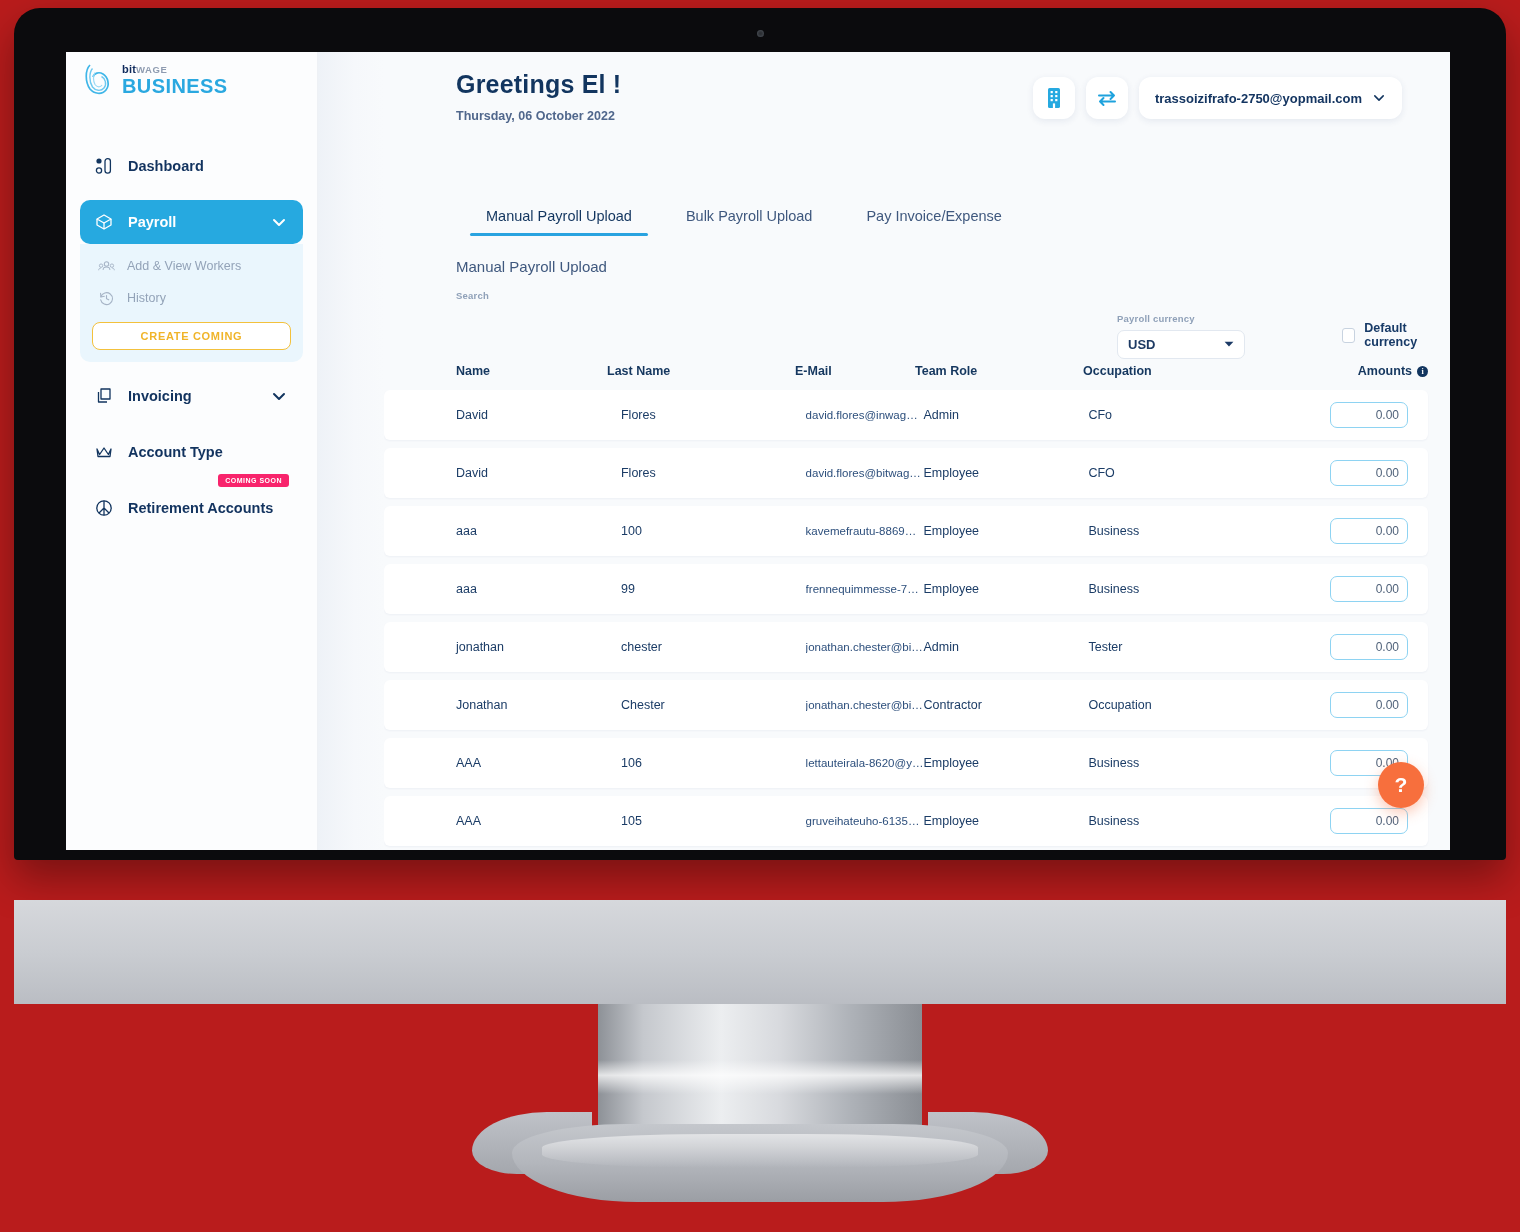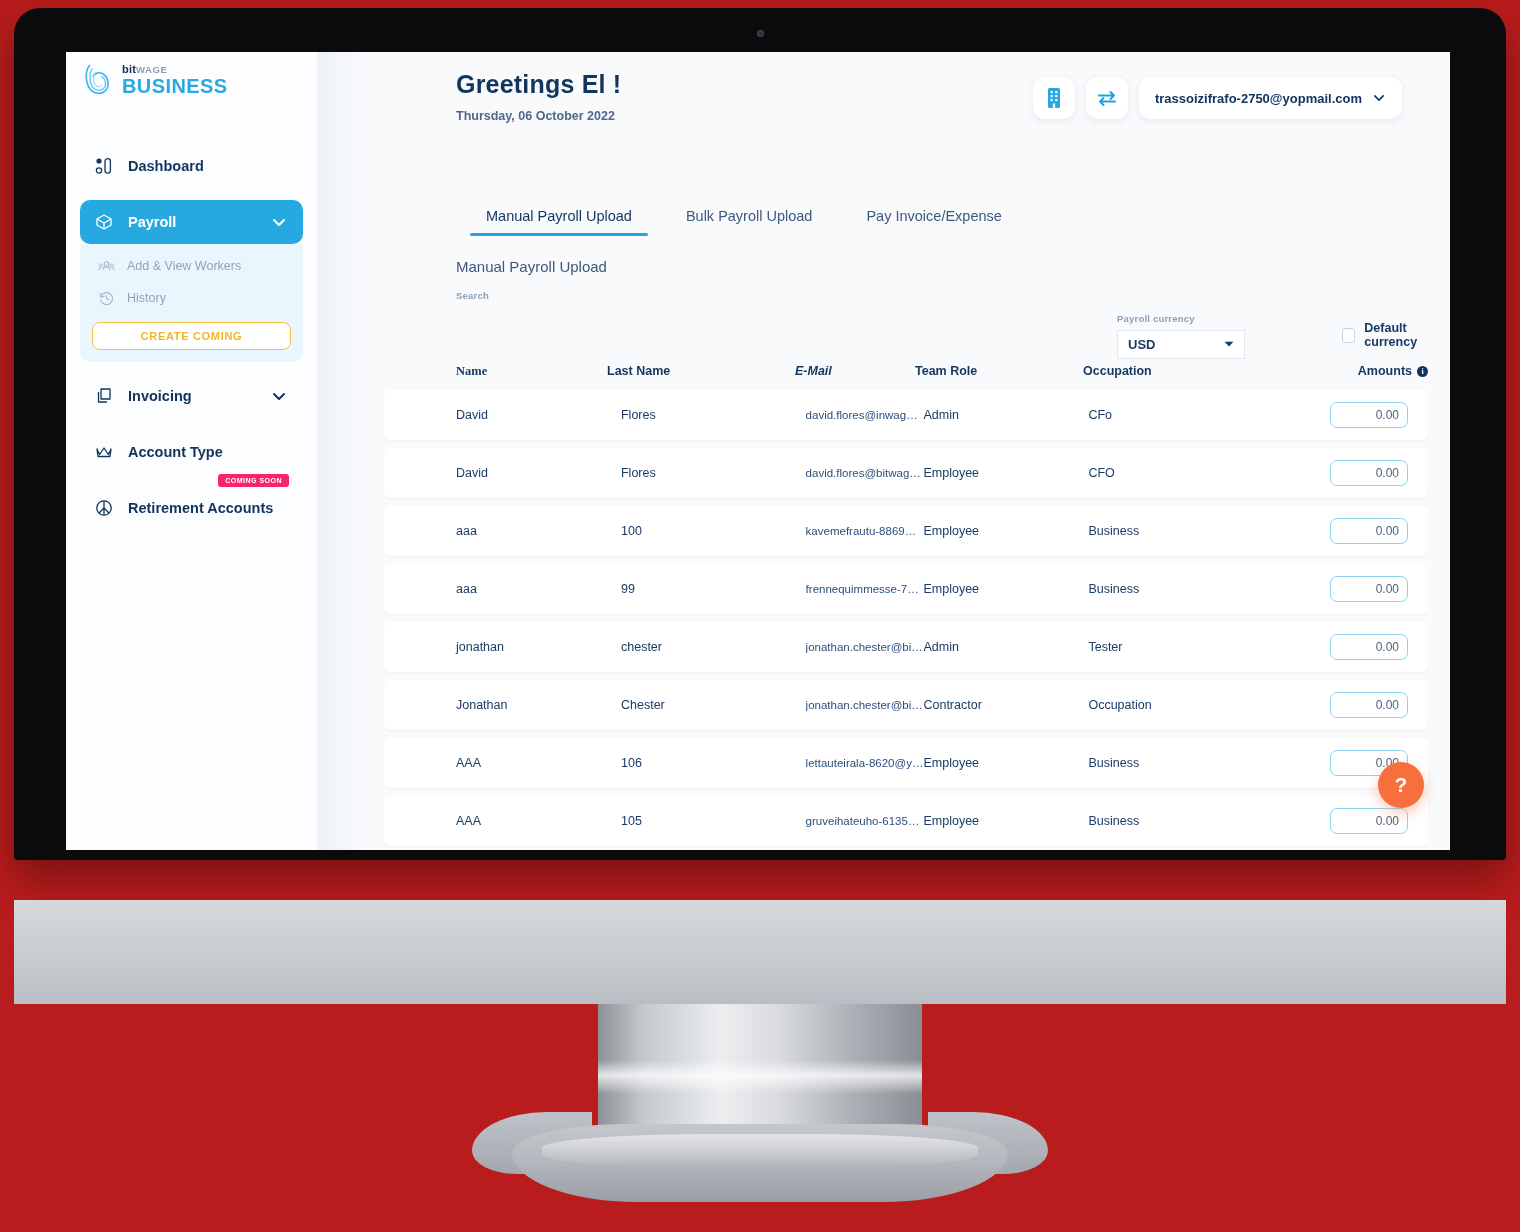--- a/index.html
+++ b/index.html
@@ -154,39 +154,39 @@
     margin-top:6px; width:338px; height:28px; border:1px solid #dfe6ef;
     border-radius:7px; background:#fff; padding:0 12px;
     font-family:"Liberation Sans",sans-serif; font-size:12.5px; color:#12355f;
     outline:none;
   }
   .search-input::placeholder{ color:#a9b6c8; }
 
   .cur-wrap { position:absolute; left:733px; top:238px;margin-top:23px; }
   .cur-select {
     margin-top:6px; width:128px; height:29px; border:1px solid #e2e8f0;
-    border-radius:0; background:#fff; padding:0 10px;
+    border-radius:7px; background:#fff; padding:0 10px;
     display:flex; align-items:center; cursor:pointer;
     font-size:13px; color:#1d3a63; font-weight:600;
   }
   .cur-select .caret{ margin-left:auto; }
 
   .defcur { position:absolute; left:958px; top:269px; display:flex; align-items:center; gap:9px; cursor:pointer; }
   .checkbox { width:15px; height:15px; border:1.6px solid #c8d3e0; border-radius:3px; background:#fff; }
   .defcur span { font-size:12.5px; color:#173a67; font-weight:600; }
 
   
   .table-area { position:absolute; left:0; top:300px; right:0; bottom:0; overflow:hidden; }
   .thead {
     display:flex; align-items:center; height:38px; padding:0 0 0 72px;
   }
   .thead .th { font-size:12.5px; color:#15375f; font-weight:600; }
-  .th-name { width:151px;font-family:Liberation Serif, serif; }
+  .th-name { width:151px; }
   .th-last { width:188px; }
-  .th-mail { width:120px; font-size:10px; color:#2b4b77;font-style:italic; }
+  .th-mail { width:120px; font-size:10px; color:#2b4b77; }
   .th-role { width:168px; }
   .th-occ  { width:246px; }
   .th-amt  { flex:1; text-align:right; padding-right:22px; display:flex; justify-content:flex-end; align-items:center; gap:5px;}
   .info-dot {
     width:11px; height:11px; border-radius:50%; background:#12355f;
     color:#fff; font-size:8px; font-weight:700; display:inline-flex;
     align-items:center; justify-content:center; font-family:"Liberation Serif",serif;
   }
 
   .row {

